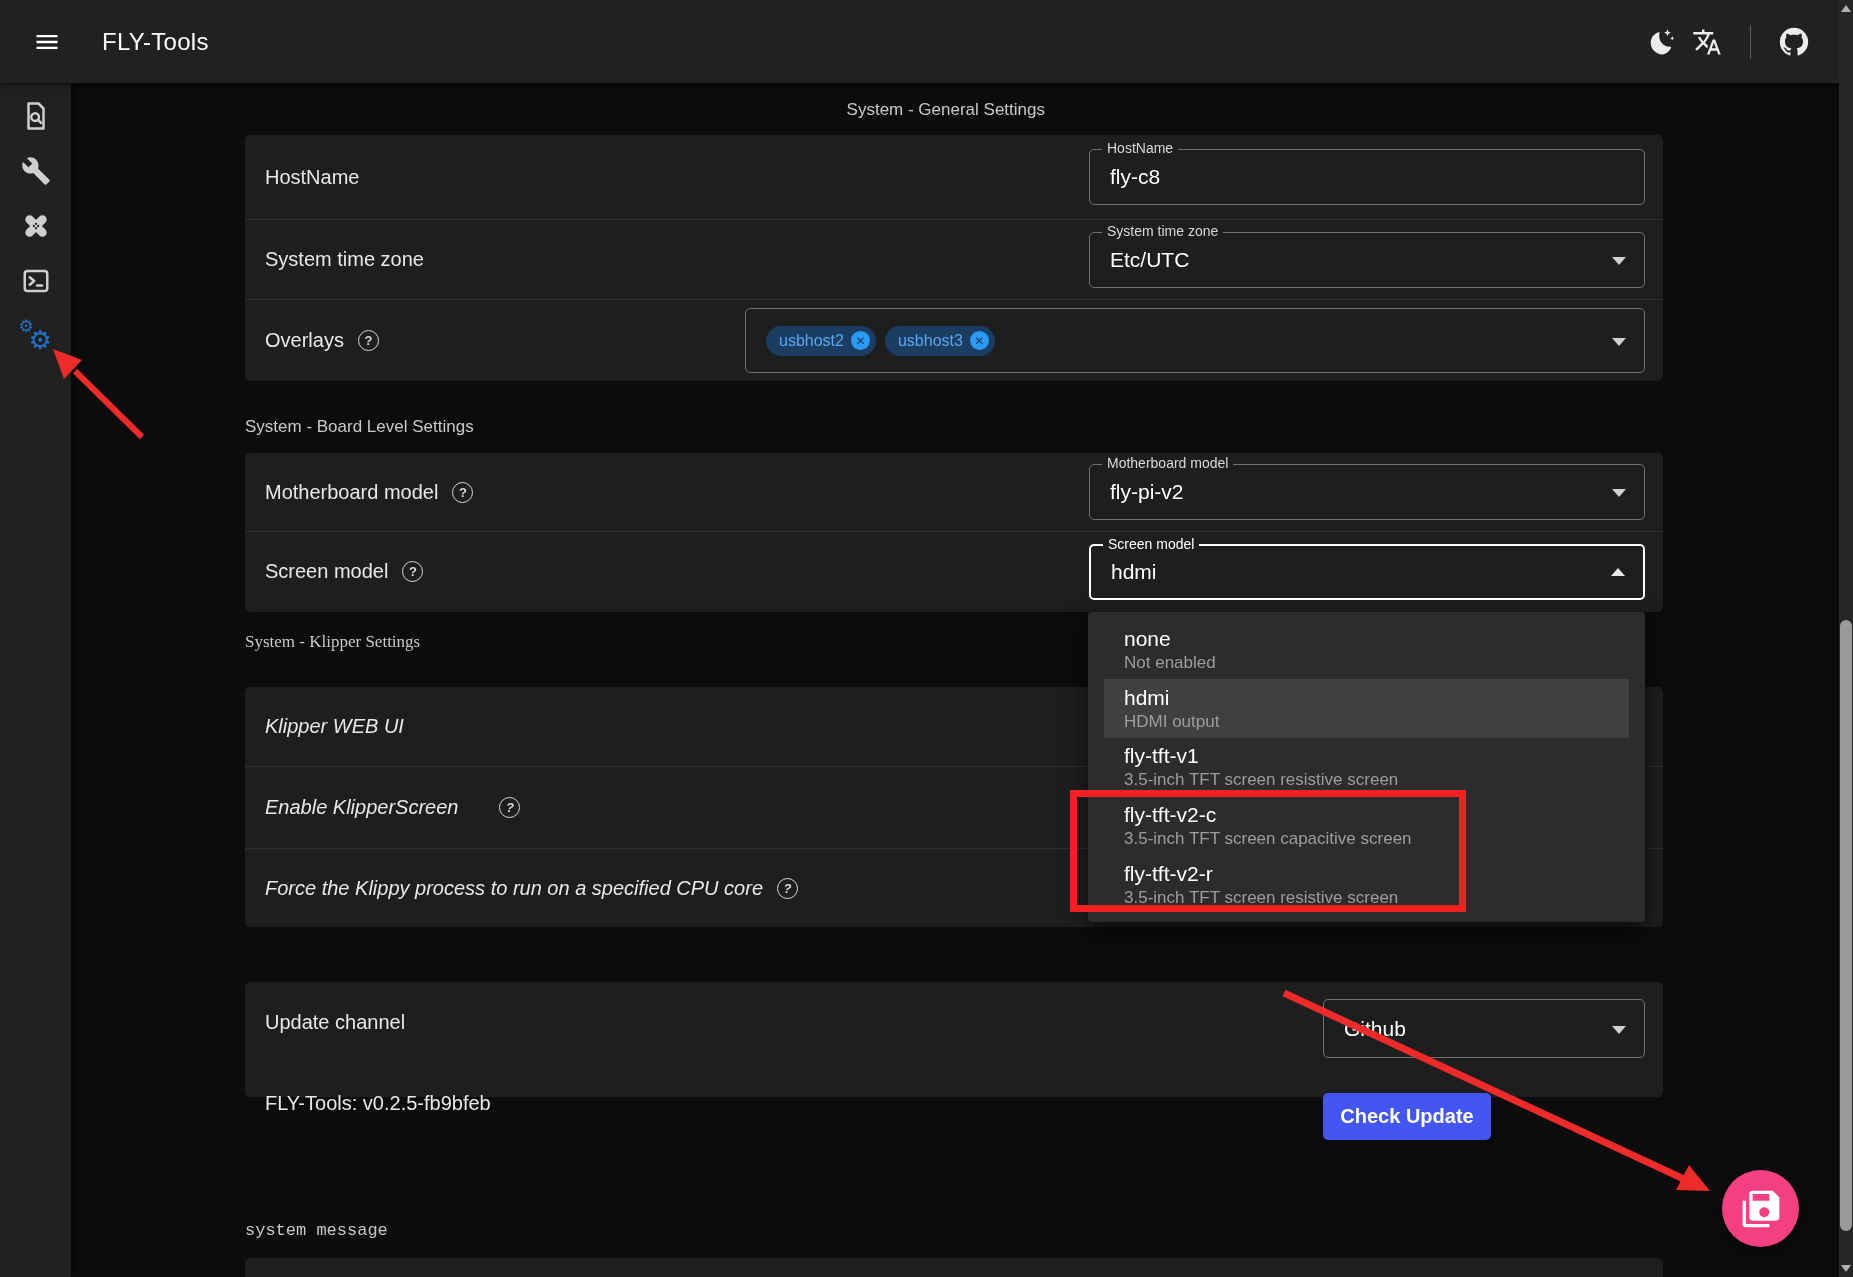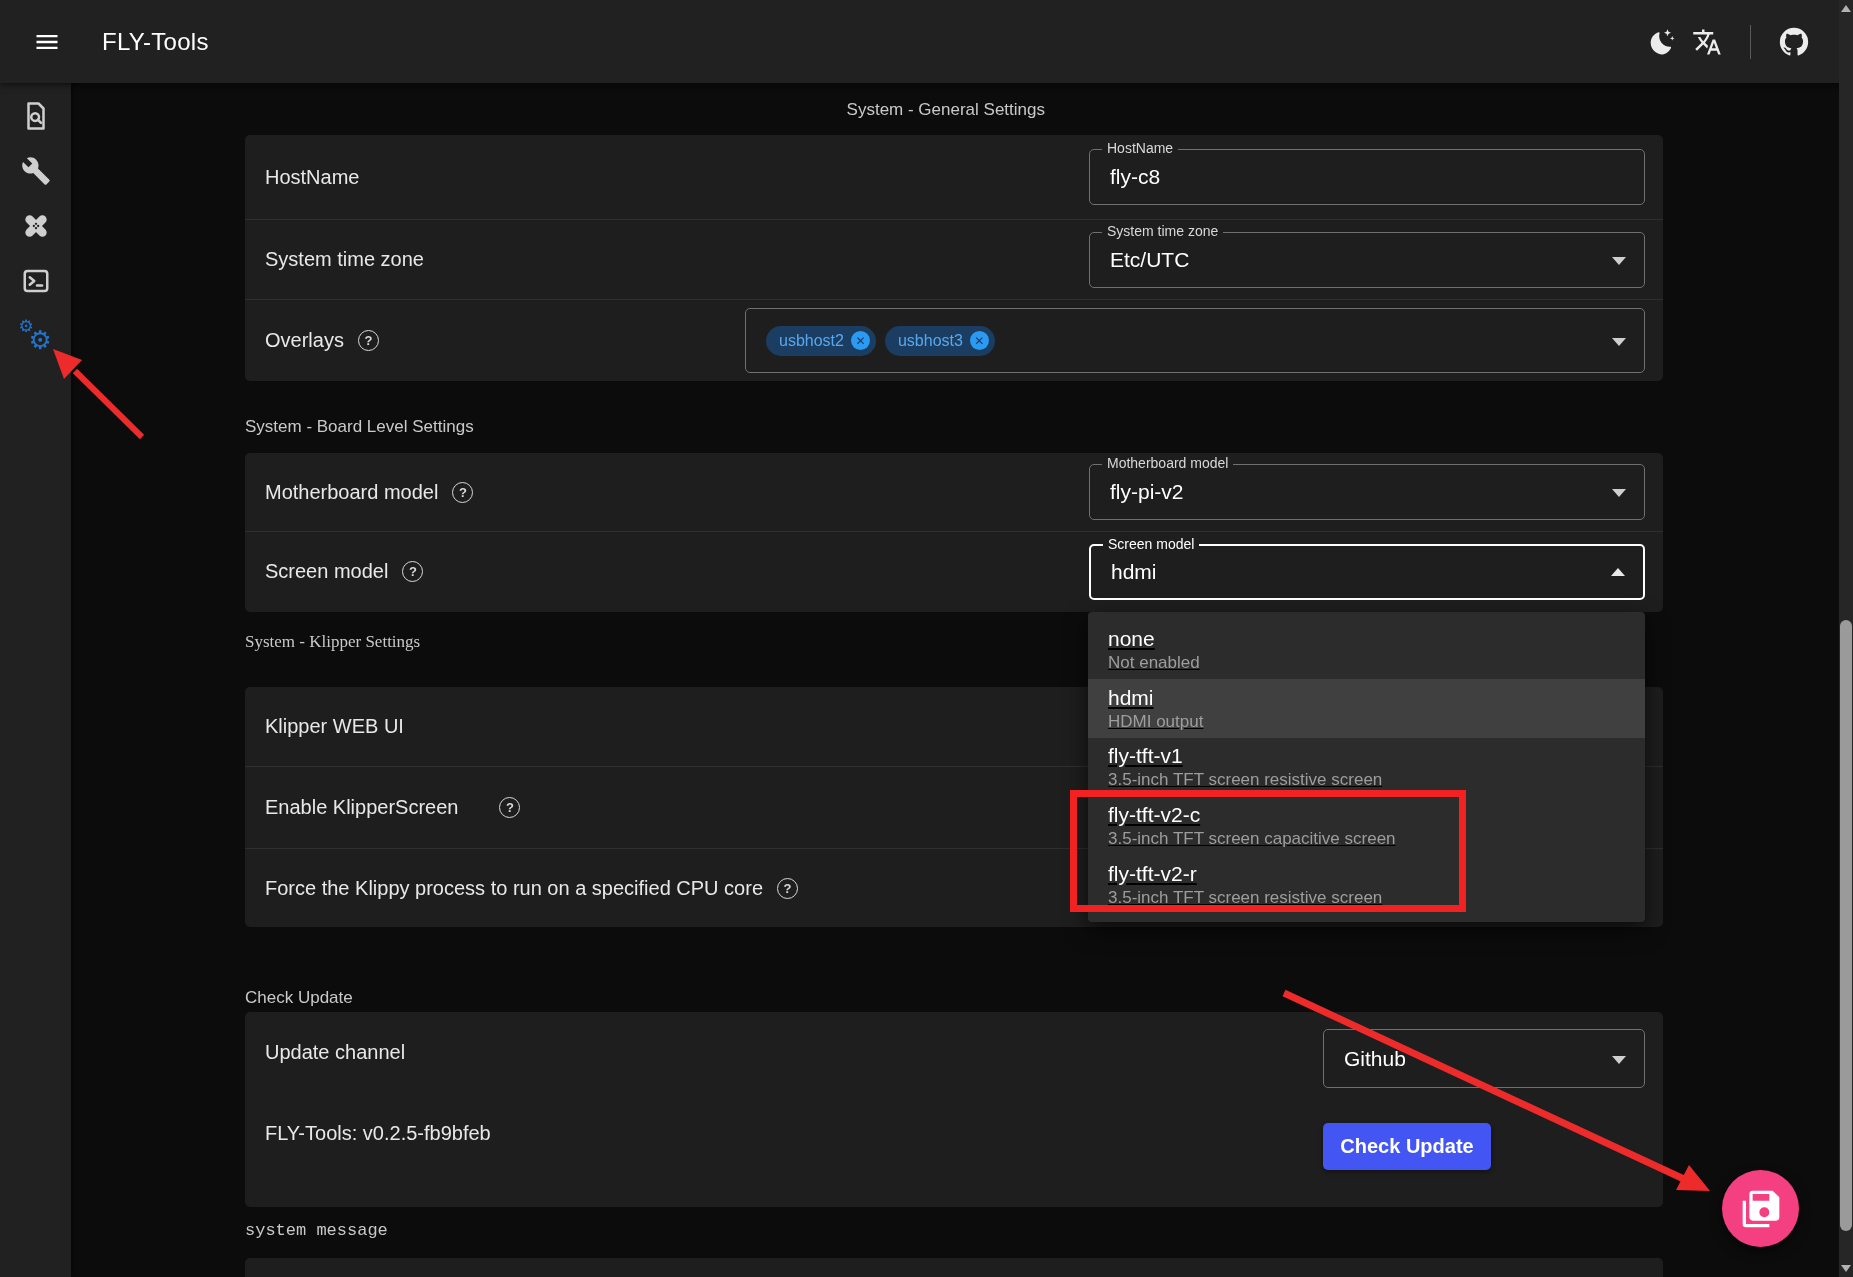--- a/index.html
+++ b/index.html
@@ -57,21 +57,21 @@
   .chip { display:inline-flex; align-items:center; height:30px; border-radius:15px; background:#1b3d61;
           color:#58a8ef; font-size:16px; padding:0 6px 0 13px; margin-right:9px; }
   .chip .chiplabel { margin-right:7px; }
   .chip .chipclose { width:19px; height:19px; border-radius:50%; background:#2b9af3; color:#16395c;
                      font-size:12px; font-weight:bold; display:flex; align-items:center; justify-content:center;
                      cursor:pointer; }
   .chip .chipclose::after { content:"✕"; }
 
   
   .menu { position:absolute; left:1088px; top:612px; width:557px; height:310px; background:#2c2c2c;
-          border-radius:4px; box-shadow:0 8px 22px rgba(0,0,0,.65); z-index:20; padding:8px 0;text-decoration:underline; }
+          border-radius:4px; box-shadow:0 8px 22px rgba(0,0,0,.65); z-index:20; padding:8px 16px; }
   .mitem { height:58.8px; display:flex; flex-direction:column; justify-content:center; padding:0 20px; cursor:pointer; }
   .mitem.selected { background:#404040; }
   .mitem .mtitle { color:#fff; font-size:21px; line-height:26px; }
   .mitem .msub { color:#9d9d9d; font-size:17px; line-height:21px; }
 
   
   .redbox { position:absolute; left:1070px; top:790px; width:396px; height:122px;
             border:7px solid #f32222; z-index:25; pointer-events:none; }
 
   
@@ -221,36 +221,36 @@
       <span class="help"></span>
       <div class="mfield focused" style="width:556px; top:12px;">
         <span class="flabel">Screen model</span>
         <span>hdmi</span>
         <span class="caret-up"></span>
       </div>
     </div>
   </section>
 
   <div class="sec-header" style="top:632px;font-family:Liberation Serif, serif;">System - Klipper Settings</div>
-  <section class="card" style="top:687px; height:240px;">
+  <section class="card" style="top:687px; height:240px;font-style:italic;">
     <div class="row" style="height:79px;">
       <span class="rowlabel">Klipper WEB UI</span>
     </div>
     <div class="row" style="height:82px;gap:27px;">
       <span class="rowlabel">Enable KlipperScreen</span>
       <span class="help"></span>
     </div>
     <div class="row" style="height:79px;">
       <span class="rowlabel">Force the Klippy process to run on a specified CPU core</span>
       <span class="help"></span>
     </div>
   </section>
 
   <div class="sec-header" style="top:988px;">Check Update</div>
-  <section class="card" style="top:1012px; height:195px;">
+  <section class="card" style="top:982px; height:115px;">
     <div class="row" style="height:81px; border:none;">
       <span class="rowlabel">Update channel</span>
     </div>
     <div class="row" style="height:80px; border:none;">
       <span class="rowlabel">FLY-Tools: v0.2.5-fb9bfeb</span>
     </div>
     <div class="upd-select">
       <span>Github</span>
       <span class="caret-down"></span>
     </div>

